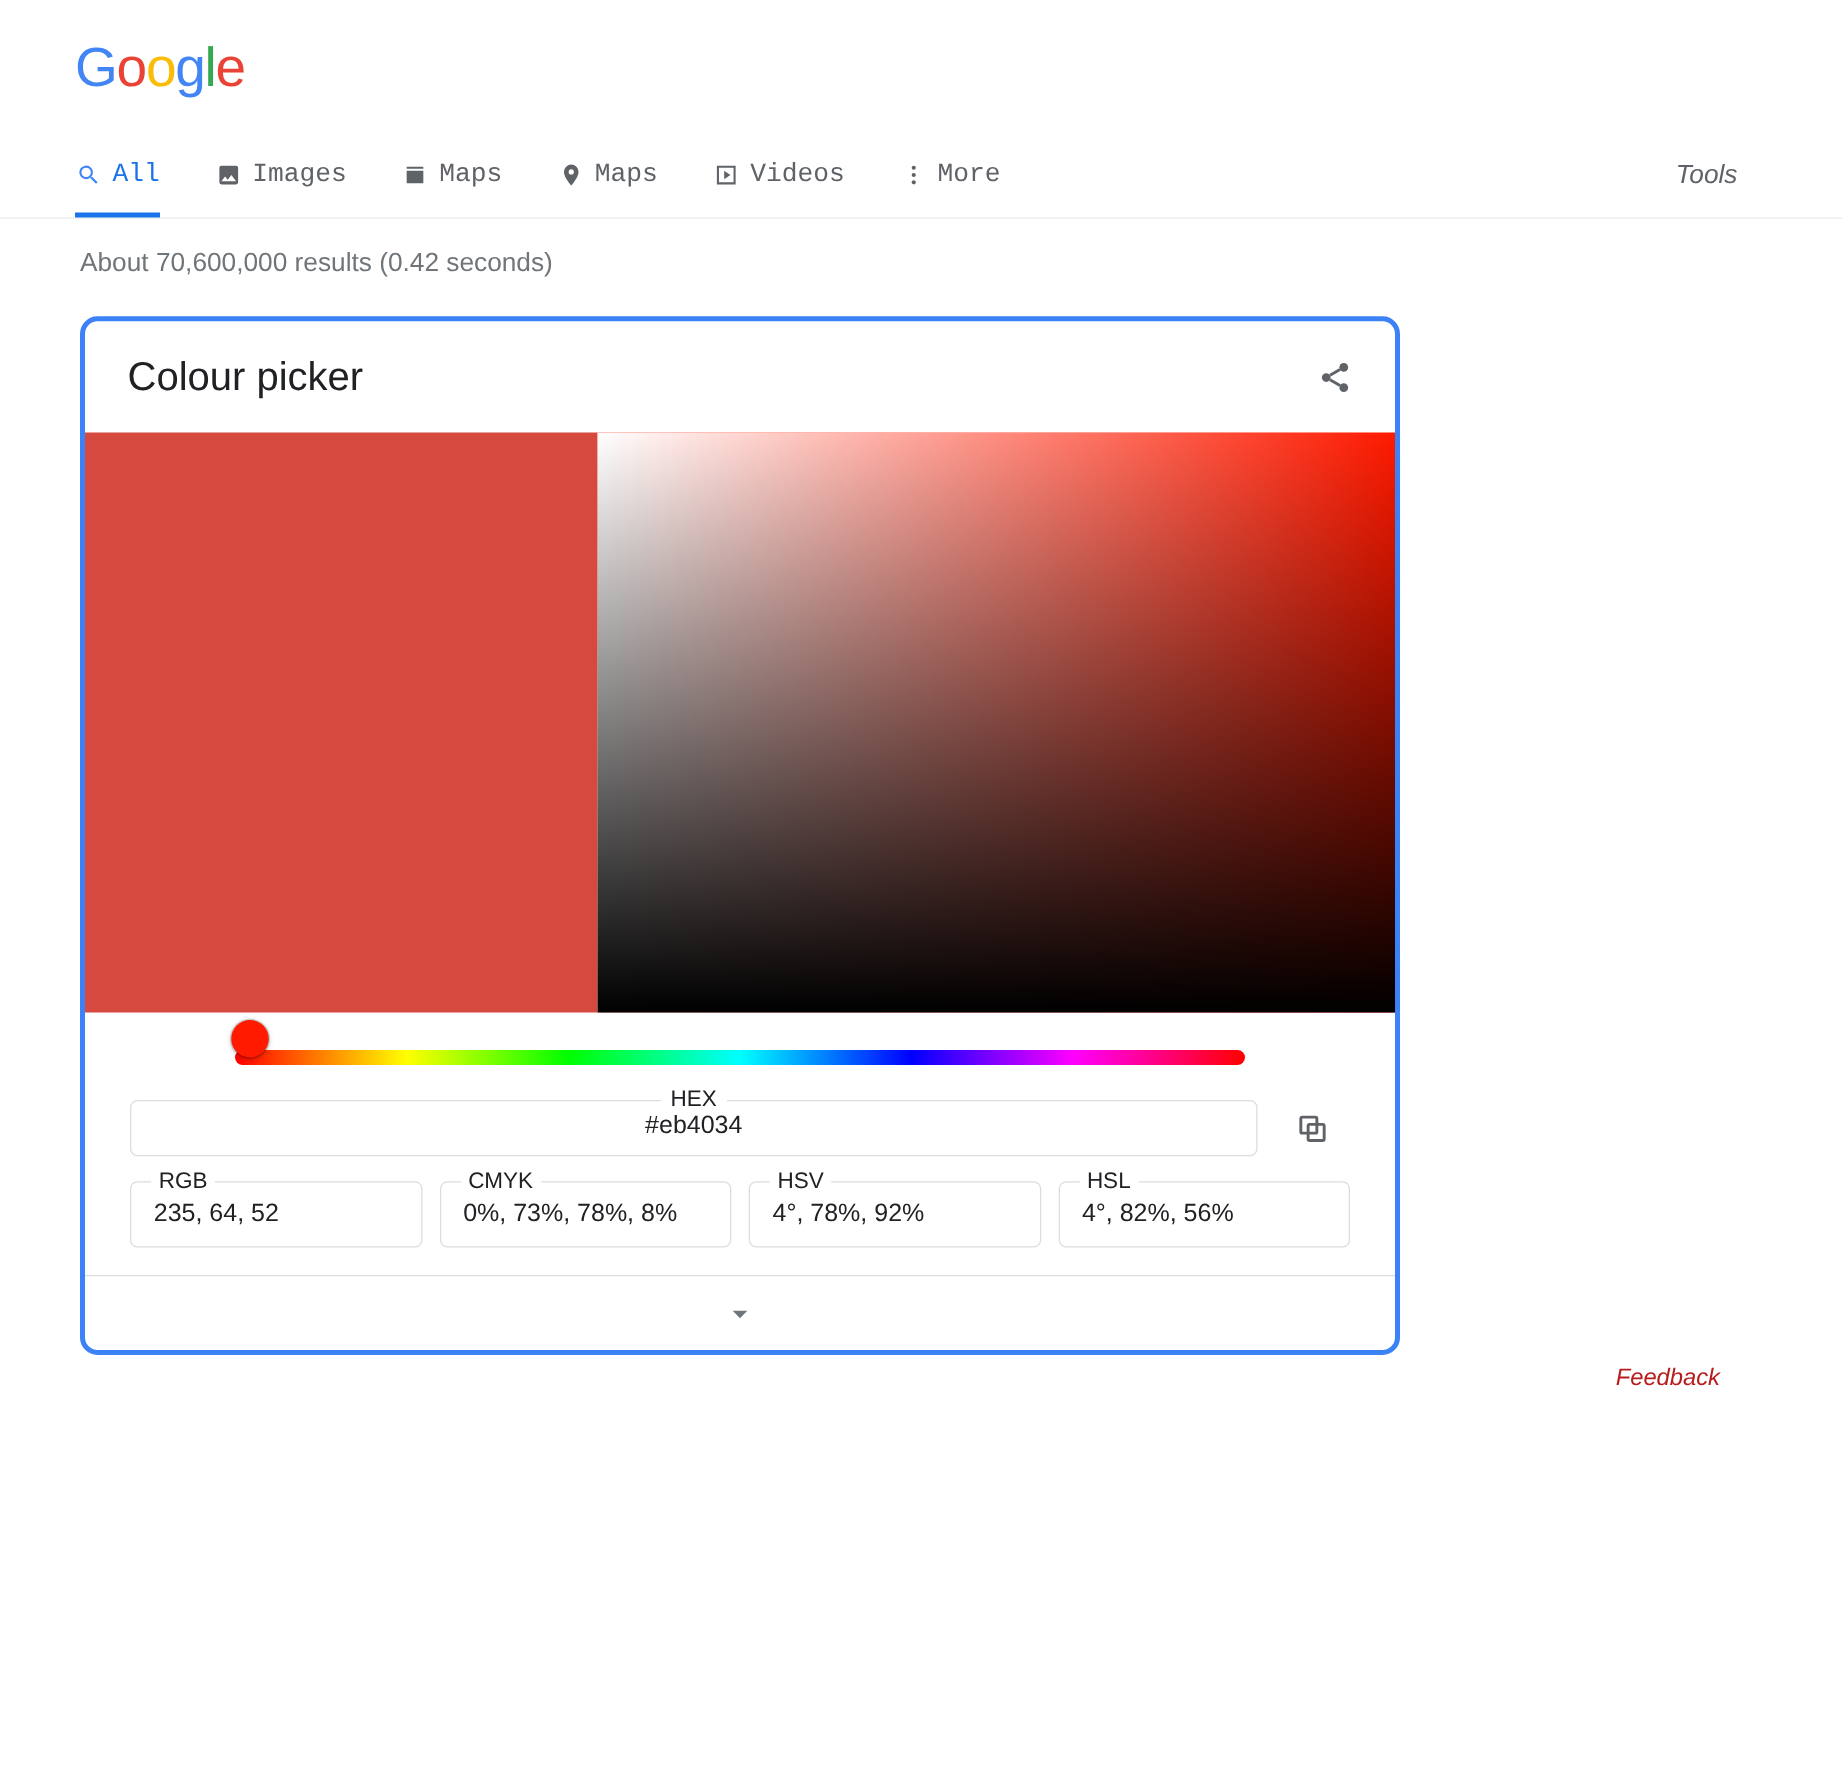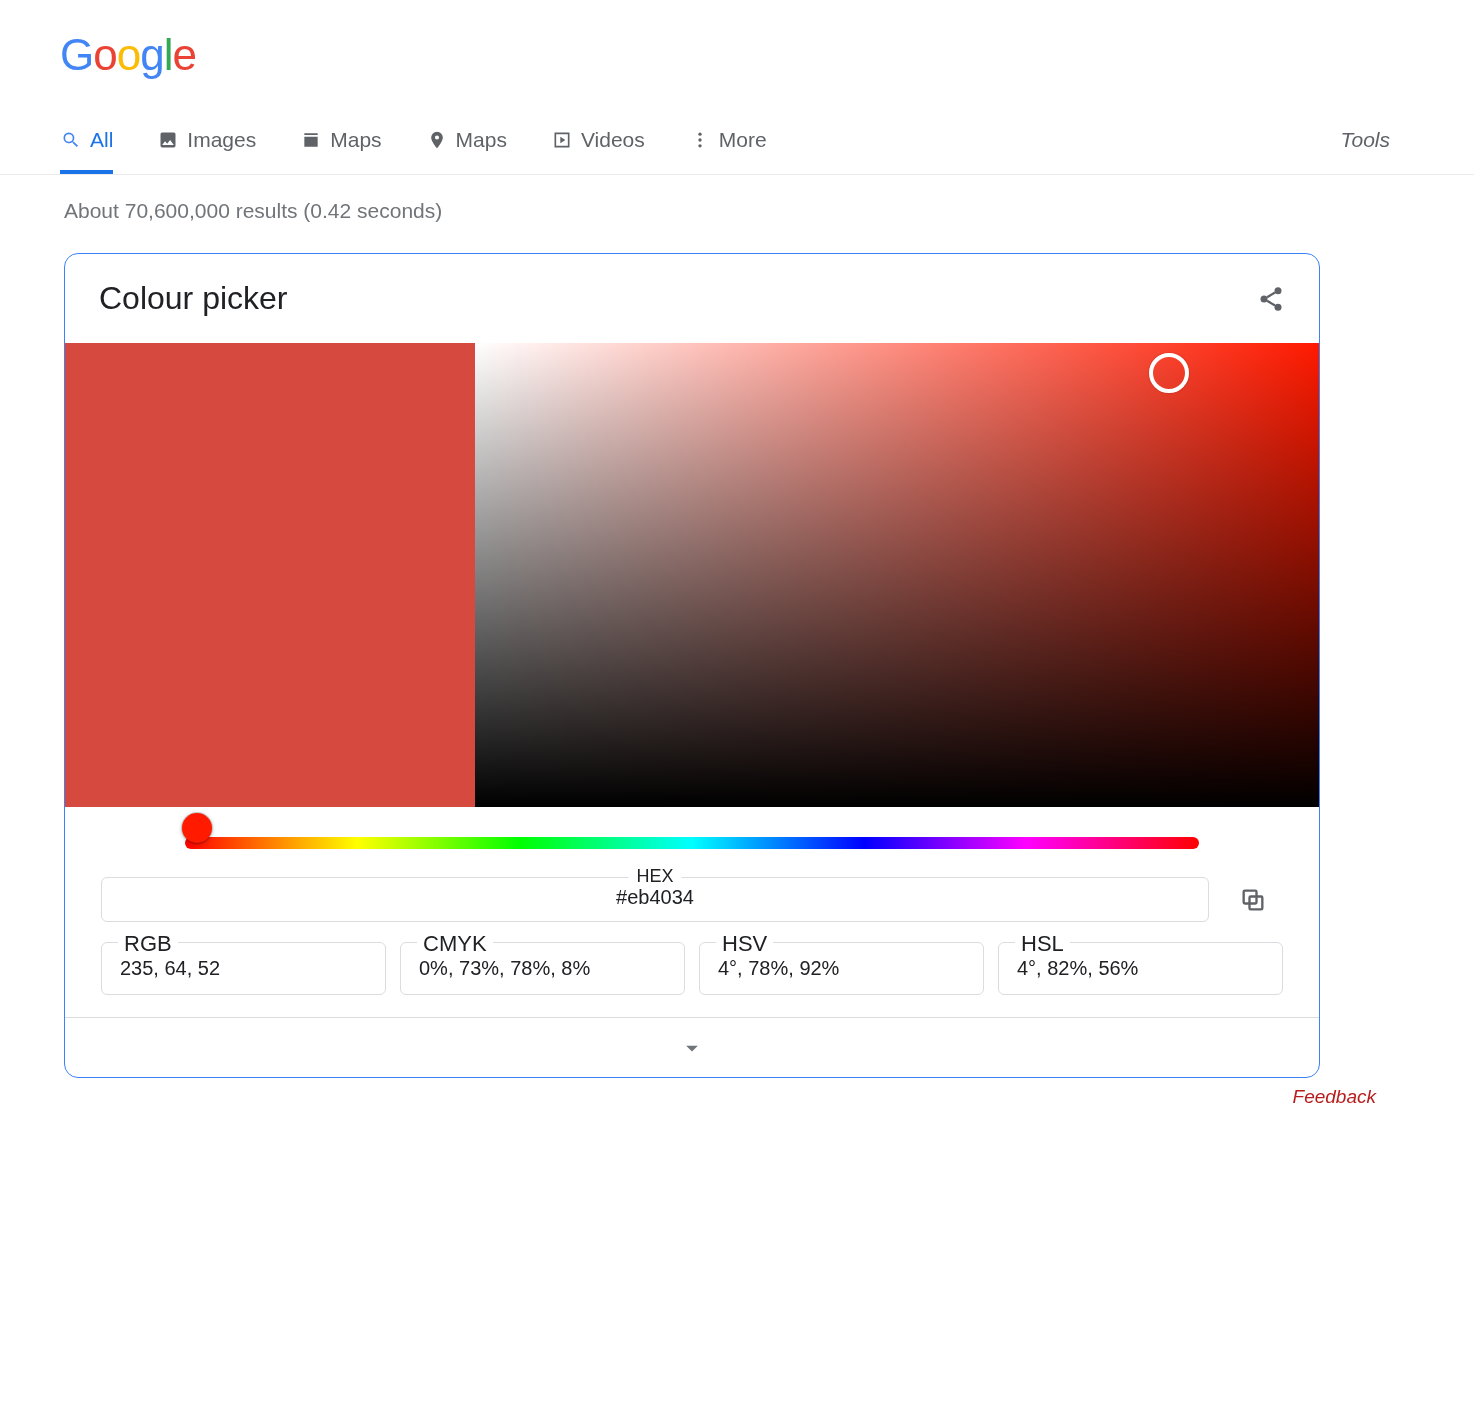--- a/index.html
+++ b/index.html
@@ -64,37 +64,38 @@
     border-bottom: 1px solid #ebebeb;
     margin-top: 14px;
   }
   .tab {
     display:flex; align-items:center; gap:8px;
     color:#5f6368;
     font-size: 21px;
     padding-bottom: 18px;
     border-bottom: 4px solid transparent;
     cursor:pointer;
+    font-family:Liberation Mono, monospace;
   }
   .tab.active { color:#1a73e8; border-bottom-color:#1a73e8; }
   .tab .ticon { width:22px; height:22px; display:flex; align-items:center; justify-content:center;}
   .spacer { flex:1; }
   .tools {
     color:#5f6368; font-size:21px; padding-bottom:18px; margin-right:84px; cursor:pointer;
     border-bottom: 4px solid transparent;
     font-style: italic;
   }
   .stats {
     color:#70757a; font-size:21px;
     padding: 24px 0 0 64px;
   }
   .card {
     margin: 30px 0 0 64px;
-    width: 1256px;
-    border:1px solid #3b82f6;
+    width: 1056px;
+    border:4px solid #3b82f6;
     border-radius: 14px;
     overflow:hidden;
   }
   .card-header {
     display:flex; align-items:center; justify-content:space-between;
     padding: 26px 34px;
   }
   .card-title { font-size:32px; color:#202124; }
   .share { width:28px; height:28px; cursor:pointer; color:#5f6368;}
   .picker-area {
@@ -172,21 +173,21 @@
   .val-box {
     flex:1;
     border:1px solid #dadce0;
     border-radius:6px;
     position:relative;
     padding: 14px 18px 14px 18px;
   }
   .val-label {
     position:absolute; top:-12px; left:16px;
     background:#fff; padding:0 6px;
-    font-size:22px; color:#202124;
+    font-size:18px; color:#202124;
   }
   .val-text { font-size:20px; color:#202124; }
   .expand {
     border-top:1px solid #dadce0;
     display:flex; align-items:center; justify-content:center;
     height:60px;
     cursor:pointer;
     color:#70757a;
   }
   .feedback {

